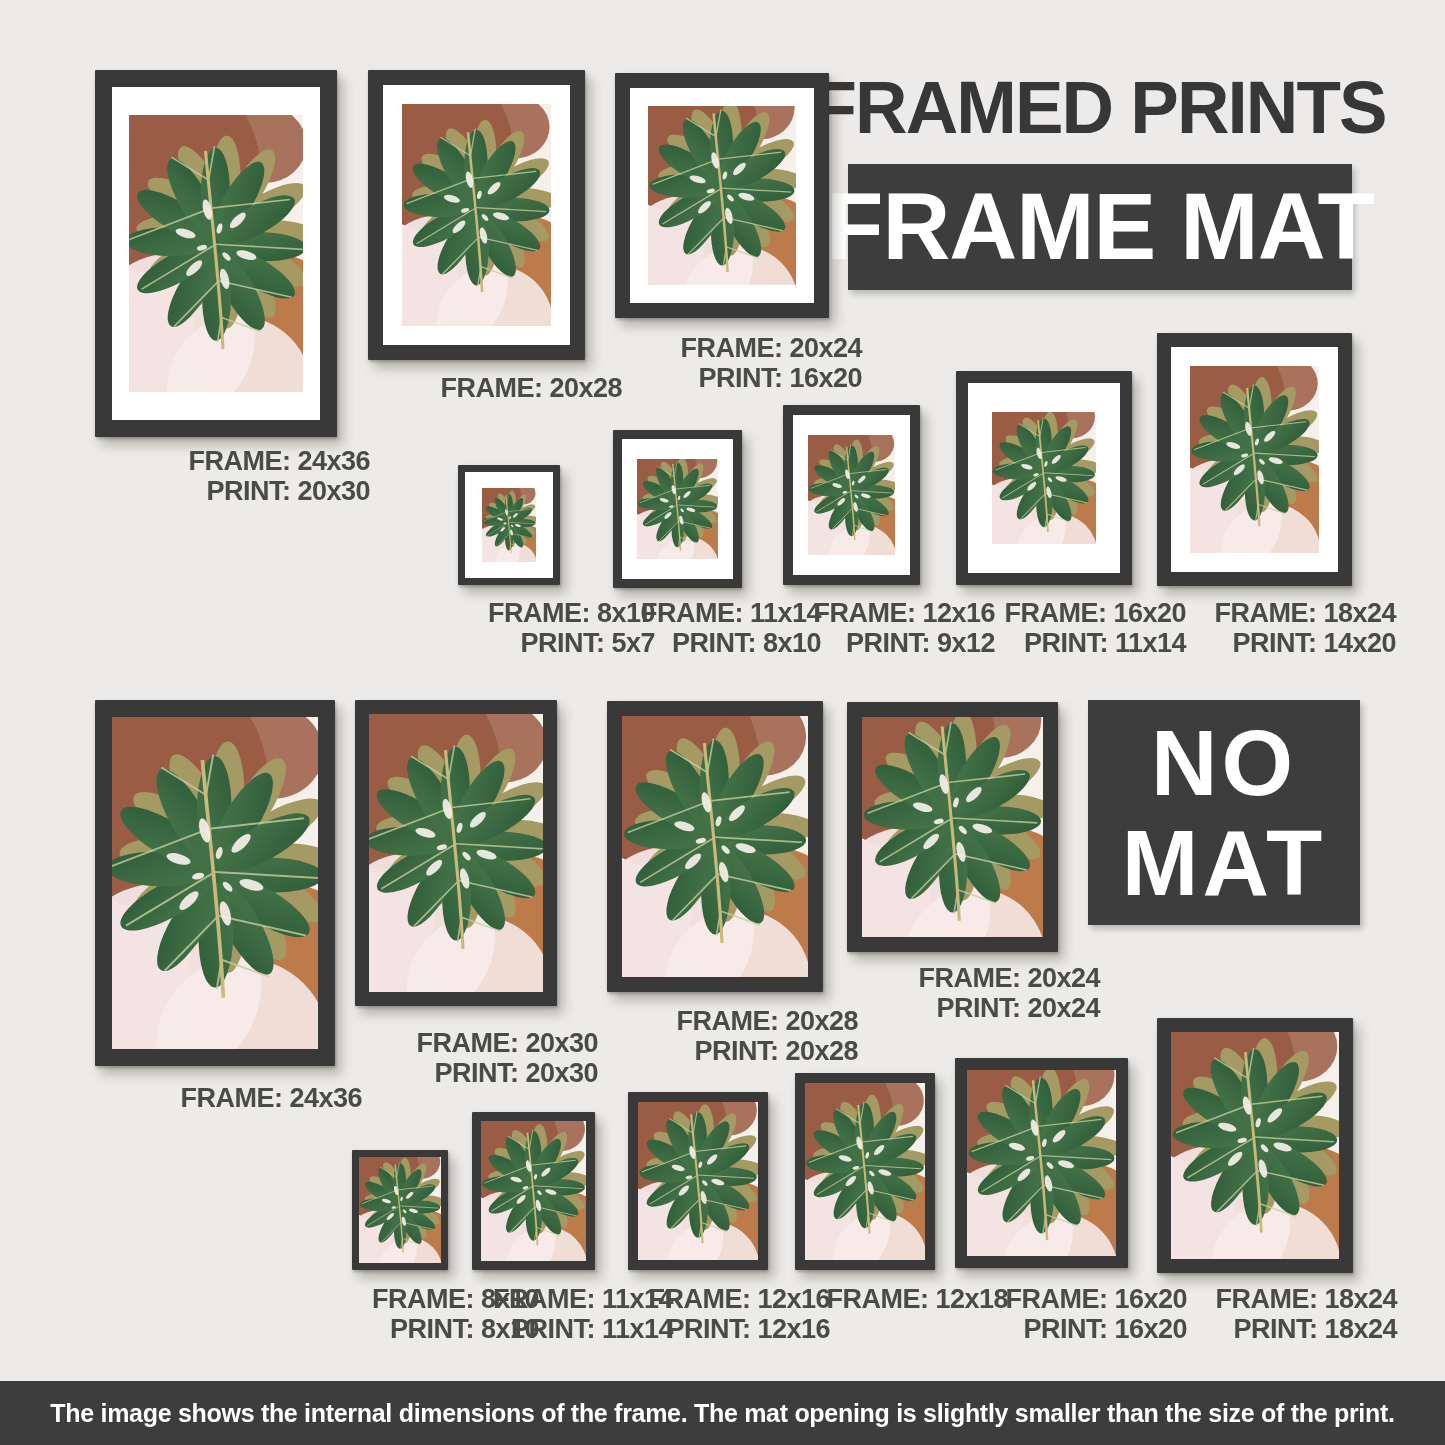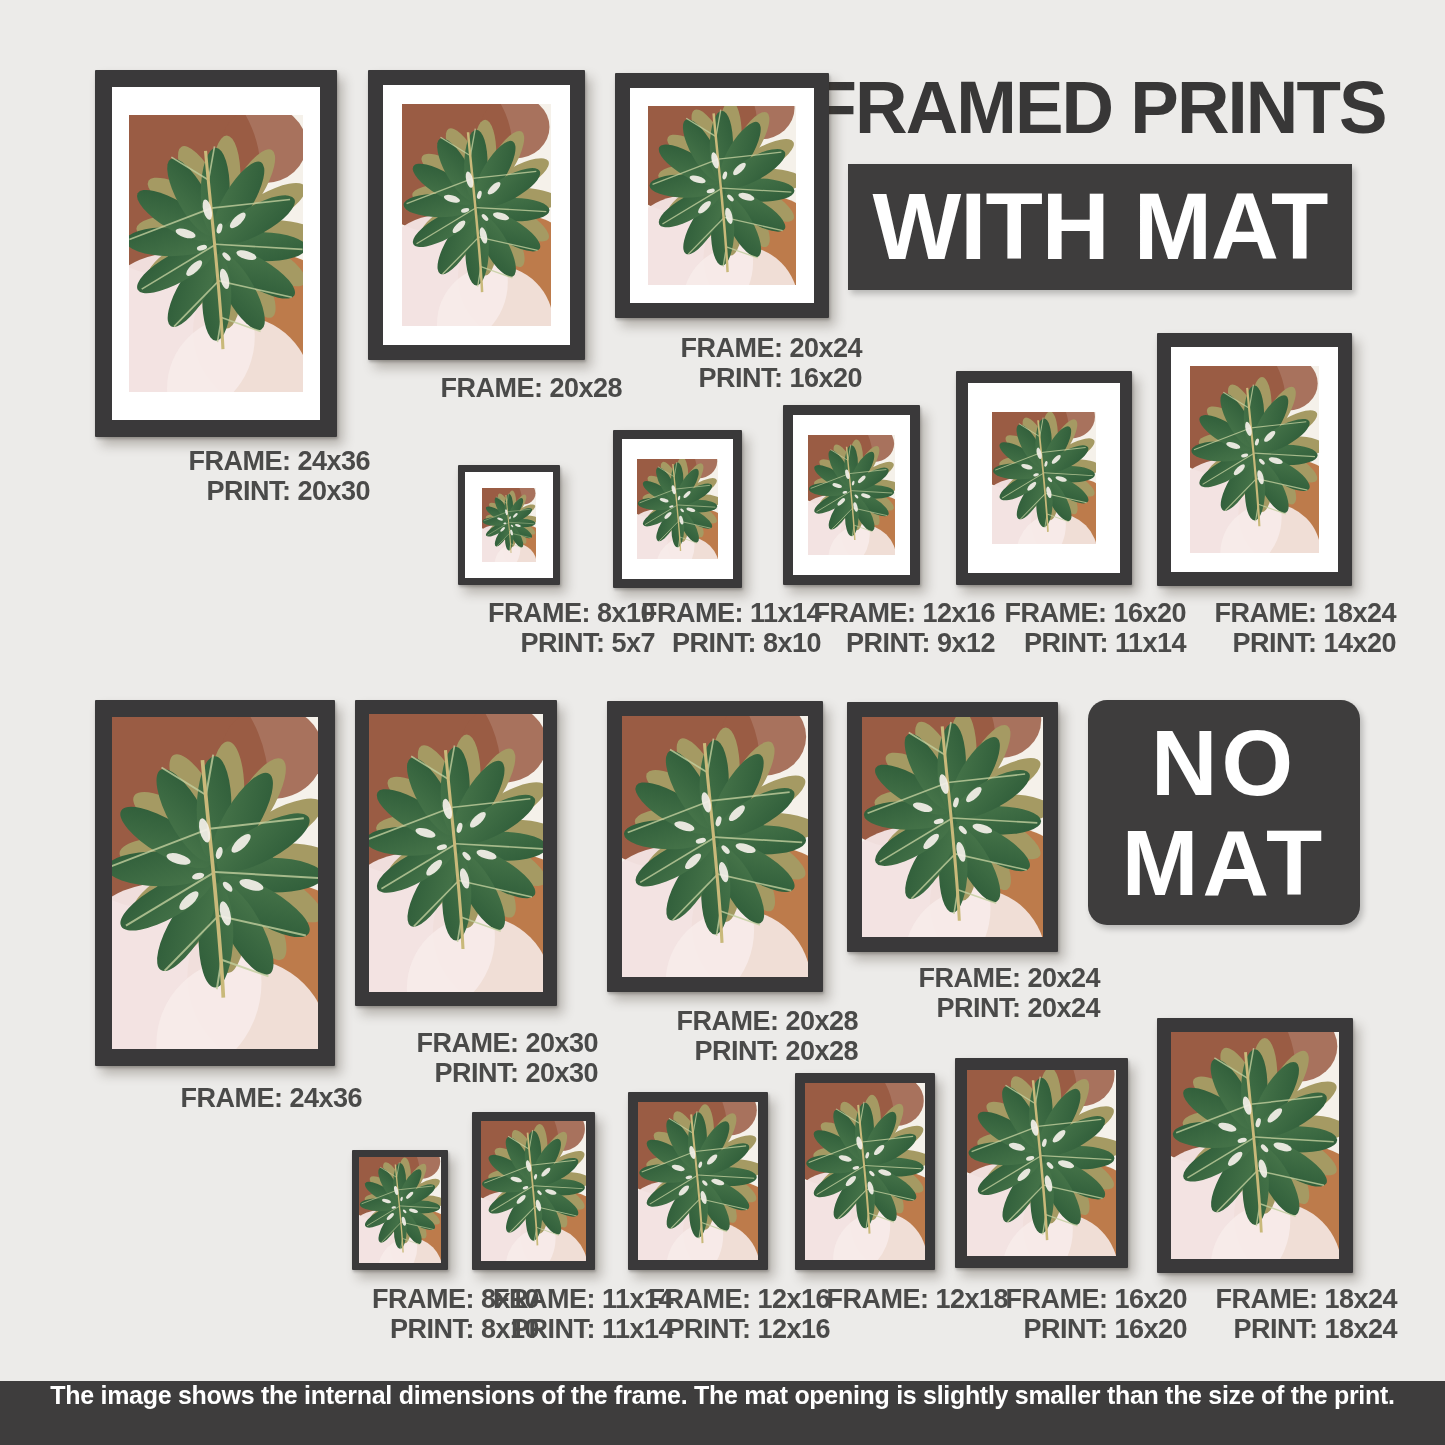--- a/index.html
+++ b/index.html
@@ -30,21 +30,20 @@
     font-size:94px;font-weight:700;letter-spacing:-1px;
     color:#ffffff;white-space:nowrap;
     box-shadow:3px 4px 6px rgba(0,0,0,.22);
   }
   .nomat-badge{
     position:absolute;left:1088px;top:700px;width:272px;height:225px;
     background:var(--dark,#3e3d3d);
     display:flex;flex-direction:column;align-items:center;justify-content:center;
     color:#fff;font-weight:700;
     box-shadow:3px 4px 6px rgba(0,0,0,.22);
-    border-radius:19px;
   }
   .nomat-badge .line{font-size:92px;line-height:100px;letter-spacing:4px;}
   
   .frame{
     position:absolute;
     border-style:solid;
     border-color:var(--frame,#3a393a);
     background:var(--frame,#3a393a);
     box-sizing:border-box;
     box-shadow:6px 8px 12px rgba(70,60,50,.33), 1px 2px 3px rgba(0,0,0,.25);
@@ -67,21 +66,21 @@
     text-align:right;
     color:var(--label-text,#4a4a49);
     font-weight:700;font-size:27px;line-height:30px;
     letter-spacing:-.5px;white-space:nowrap;
   }
   .size-label .val{margin-left:7px;}
   
   .footer-bar{
     position:absolute;left:0;top:1381px;width:1445px;height:64px;
     background:var(--dark,#3e3d3d);
-    display:flex;align-items:flex-start;justify-content:center;
+    display:flex;align-items:center;justify-content:center;
   }
   .footer-bar span{
     color:#fff;font-weight:700;font-size:25px;letter-spacing:-.3px;white-space:nowrap;
   }
   .svgdefs{position:absolute;width:0;height:0;}
 </style>
 </head>
 <body>
 
 <svg class="svgdefs" aria-hidden="true">
@@ -139,21 +138,21 @@
           <ellipse cx="86" cy="140" rx="5" ry="2.5"></ellipse>
           <ellipse cx="107" cy="126" rx="5" ry="2.5" transform="rotate(300 107 126)"></ellipse>
         </g>
       </g>
     </g>
   </defs>
 </svg>
 
 <div class="canvas" id="canvas">
   <div class="main-title">FRAMED PRINTS</div>
-  <div class="mat-badge">WITH MAT</div>
+  <div class="mat-badge">FRAME MAT</div>
   <div class="nomat-badge">
     <div class="line">NO</div>
     <div class="line">MAT</div>
   </div>
   <div class="footer-bar">
     <span>The image shows the internal dimensions of the frame. The mat opening is slightly smaller than the size of the print.</span>
   </div>
 
 <div class="frame" style="left: 95px; top: 70px; width: 242px; height: 367px; border-width: 17px;">
       <div class="mat" style="padding:28px 17px;">

